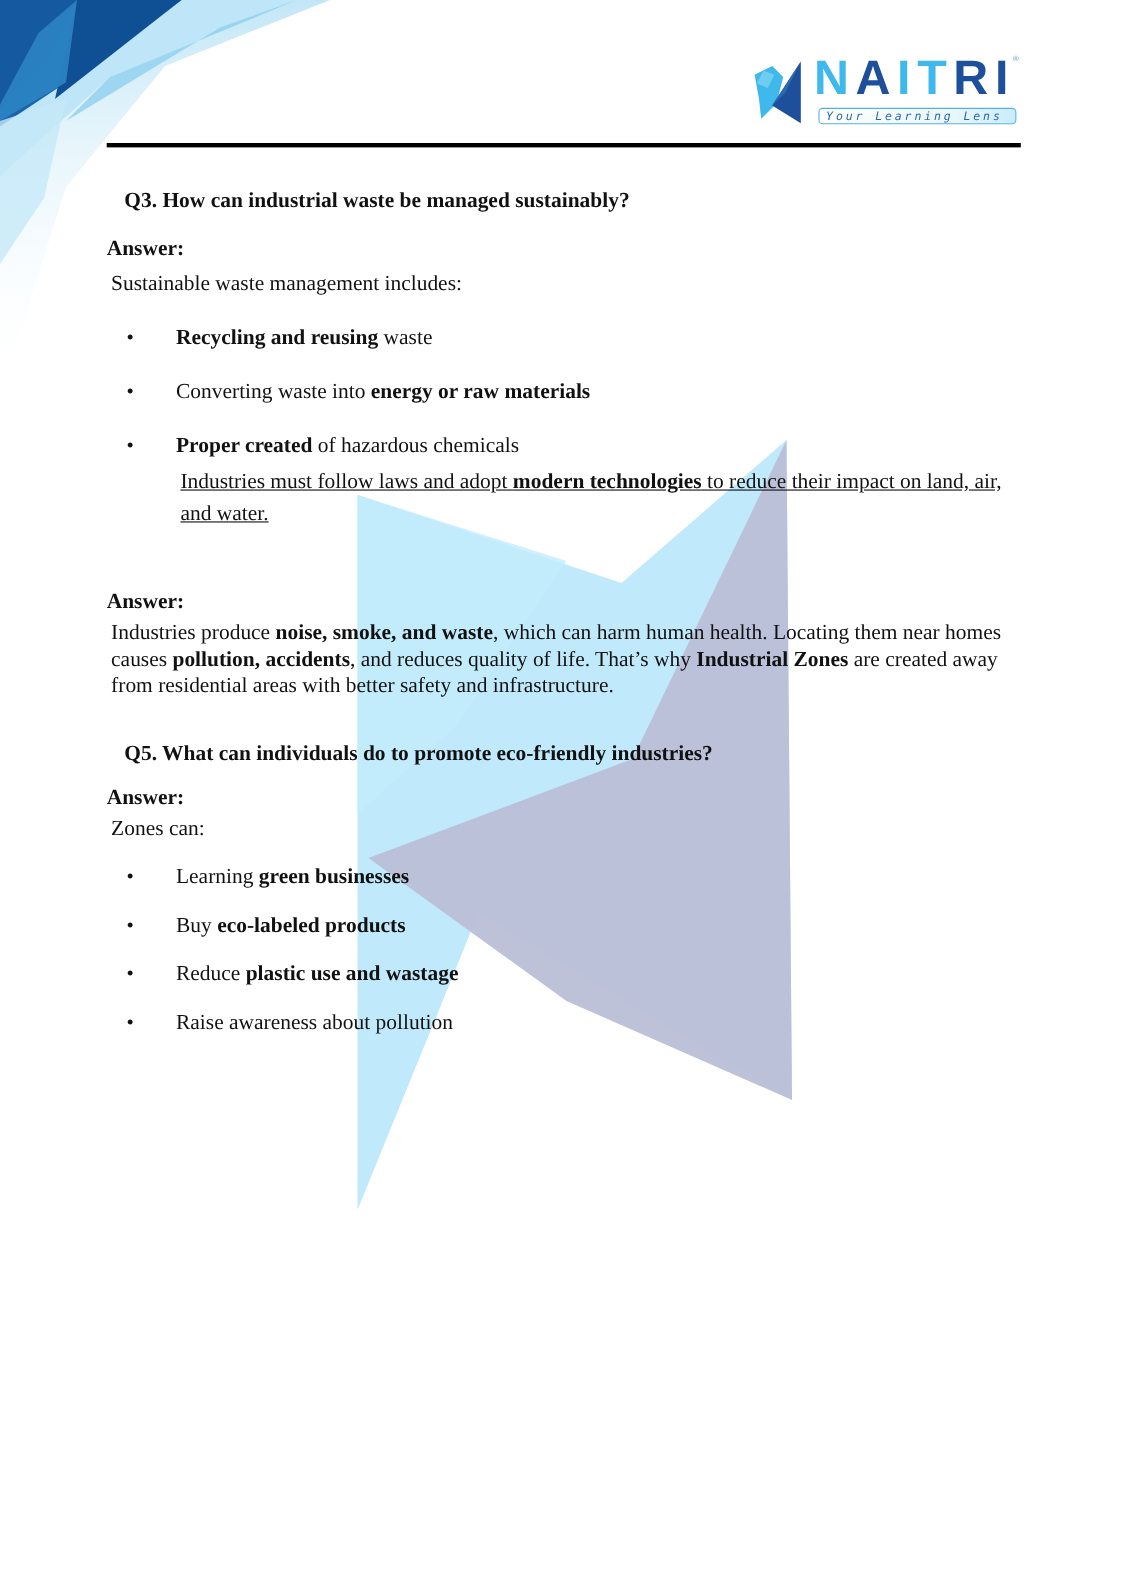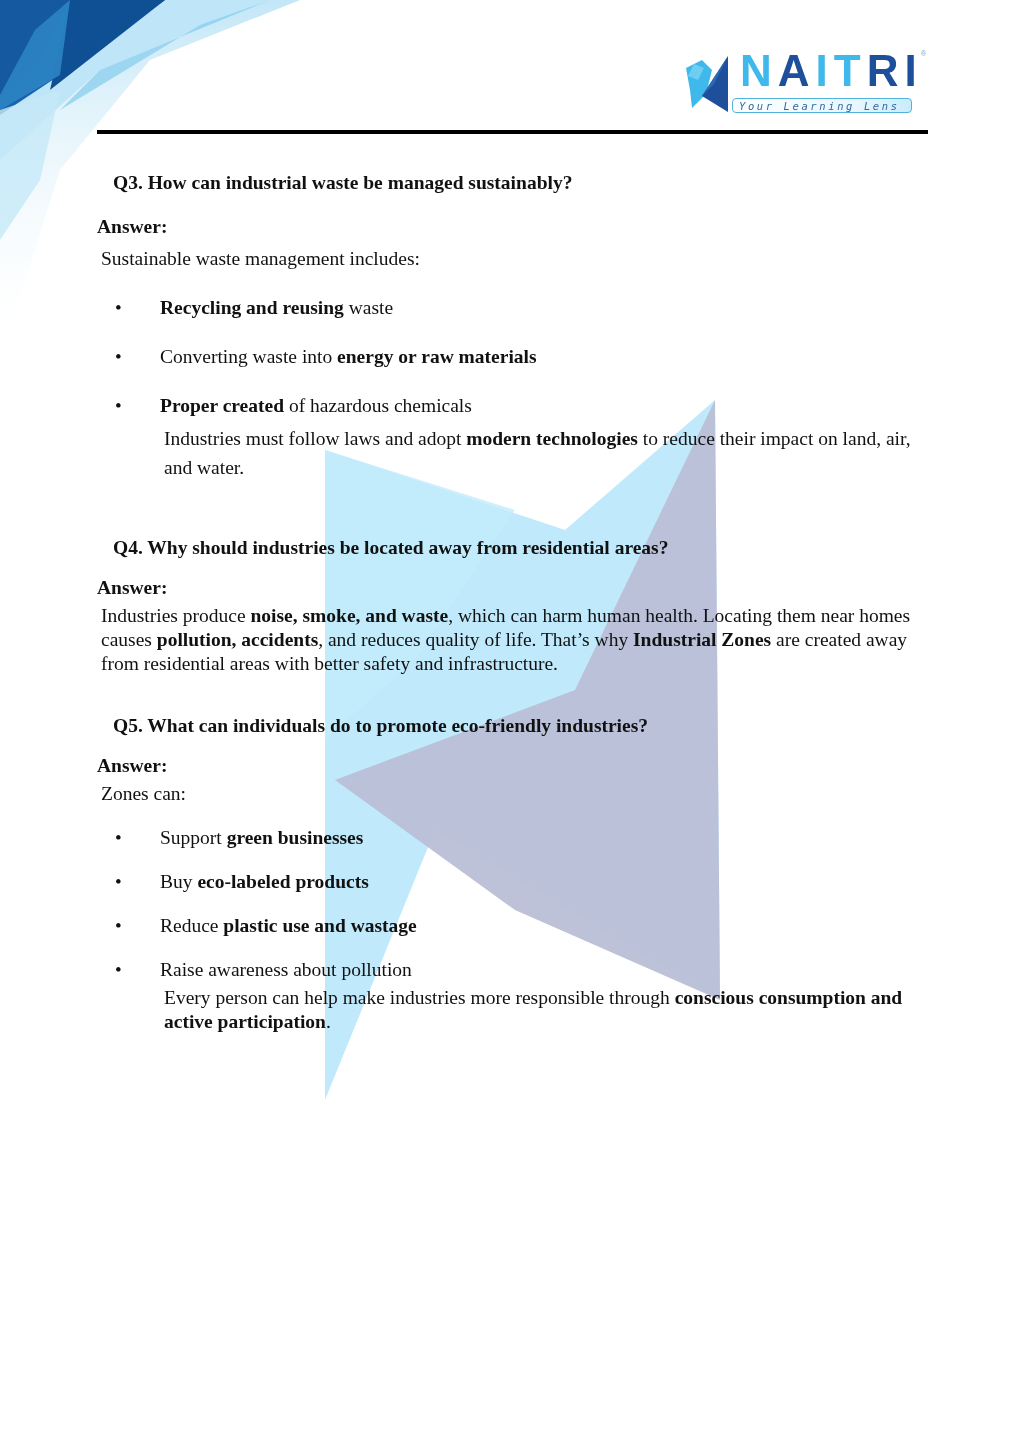--- a/index.html
+++ b/index.html
@@ -11,39 +11,39 @@
   }
   .bg-corner { position: absolute; left: 0; top: 0; width: 300px; height: 360px; z-index: 0; }
   .watermark { position: absolute; left: 315px; top: 360px; width: 420px; height: 740px; z-index: 0; }
   .logo { position: absolute; left: 684px; top: 50px; width: 250px; height: 72px; z-index: 2; }
   .logo-mark { position: absolute; left: 0; top: 4px; width: 46px; height: 62px; }
   .logo-word { position: absolute; left: 56px; top: 0; height: 42px; display: flex; align-items: flex-end;
     font-family: "Liberation Sans", "DejaVu Sans", sans-serif; font-weight: 700; font-size: 44px; letter-spacing: 6px; line-height: 42px; }
   .logo-word .lt { color: #3fb8ec; }
   .logo-word .dk { color: #1d4f9a; }
   .logo-reg { position: absolute; left: 237px; top: 0; font-size: 7px; color: #6fa8c8; font-family: "Liberation Sans", sans-serif; }
-  .logo-tag { position: absolute; left: 48px; top: 48px; width: 180px; height: 15px; border: 1.5px solid #53b3df; border-radius: 4px;
+  .logo-tag { position: absolute; left: 60px; top: 48px; width: 180px; height: 15px; border: 1.5px solid #53b3df; border-radius: 4px;
     background: linear-gradient(90deg, #ffffff 0%, #e8f6fd 70%, #c9ecfb 100%);
     font-family: "DejaVu Sans Mono", "Liberation Mono", monospace; font-style: italic; font-size: 10.5px; letter-spacing: 2.6px;
     color: #2c6aa6; line-height: 15px; padding-left: 6px; box-sizing: border-box; white-space: nowrap; overflow: hidden; }
   .header-rule { position: absolute; left: 97px; top: 130px; width: 831px; height: 4px; background: #000; z-index: 2; }
   .content { position: absolute; left: 97px; top: 152px; width: 830px; z-index: 2; font-size: 19.5px; }
   .q { font-weight: 700; line-height: 28px; margin: 16px; }
   .ans { font-weight: 700; line-height: 28px; margin: 0; }
   .p { line-height: 28px; margin: 4px; }
   .list { margin: 0; padding: 0; list-style: none; }
   .li { position: relative; padding-left: 63px; }
   .bullet { position: absolute; left: 18px; top: 0; font-size: 19px; }
   .q3 .q { line-height: 30px; }
   .q3 .ans { line-height: 26px; }
   .q3 .p { line-height: 30px; }
   .q3 .list { margin-top: 19px; }
   .q3 .li { line-height: 29px; margin-bottom: 20px; }
   .q3 .li:last-child { margin-bottom: 0; }
-  .q3 .follow { padding-left: 63px; line-height: 29px; }
+  .q3 .follow { padding-left: 63px; line-height: 29px; text-decoration: underline; }
   .q4 { margin-top: 54px; }
   .q4 .q, .q4 .ans, .q4 .p { line-height: 24px; }
   .q5 { margin-top: 38px; }
   .q5 .q, .q5 .ans, .q5 .p { line-height: 24px; }
   .q5 .list { margin-top: 20px; }
   .q5 .li { line-height: 24px; margin-bottom: 20px; }
   .q5 .li:last-child { margin-bottom: 0; }
   .q5 .follow { padding-left: 63px; line-height: 24px; }
   b { font-weight: 700; }
 </style>
@@ -111,47 +111,43 @@
         <span class="bullet">•</span>
         <b>Proper created</b><span> of hazardous chemicals</span>
       </li>
     </ul>
     <p class="p follow">
       <span>Industries must follow laws and adopt </span><b>modern technologies</b><span> to reduce their impact on land, air, and water.</span>
     </p>
   </section>
 
   <section class="q4">
-    <p class="q">Q4. Why should industries be located away from residential areas?</p>
     <p class="ans">Answer:</p>
     <p class="p">
       <span>Industries produce </span><b>noise, smoke, and waste</b><span>, which can harm human health. Locating them near homes causes </span><b>pollution, accidents</b><span>, and reduces quality of life. That’s why </span><b>Industrial Zones</b><span> are created away from residential areas with better safety and infrastructure.</span>
     </p>
   </section>
 
   <section class="q5">
     <p class="q">Q5. What can individuals do to promote eco-friendly industries?</p>
     <p class="ans">Answer:</p>
     <p class="p">Zones can:</p>
     <ul class="list">
       <li class="li">
         <span class="bullet">•</span>
-        <span>Support </span><b>green businesses</b>
+        <span>Learning </span><b>green businesses</b>
       </li>
       <li class="li">
         <span class="bullet">•</span>
         <span>Buy </span><b>eco-labeled products</b>
       </li>
       <li class="li">
         <span class="bullet">•</span>
         <span>Reduce </span><b>plastic use and wastage</b>
       </li>
       <li class="li">
         <span class="bullet">•</span>
         <span>Raise awareness about pollution</span>
       </li>
     </ul>
-    <p class="p follow">
-      <span>Every person can help make industries more responsible through </span><b>conscious consumption and active participation</b><span>.</span>
-    </p>
   </section>
 
 </div>
 
 </body></html>

